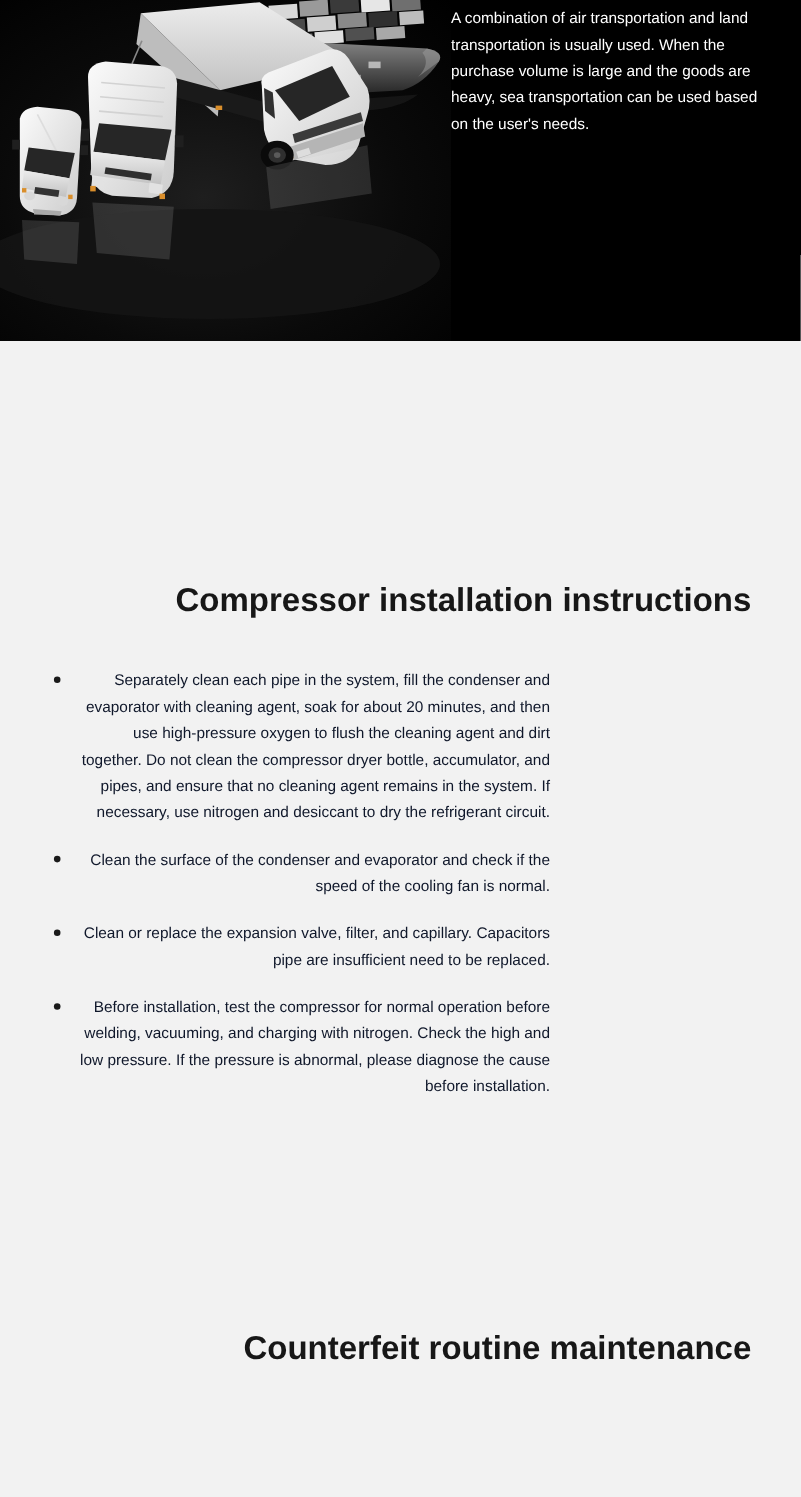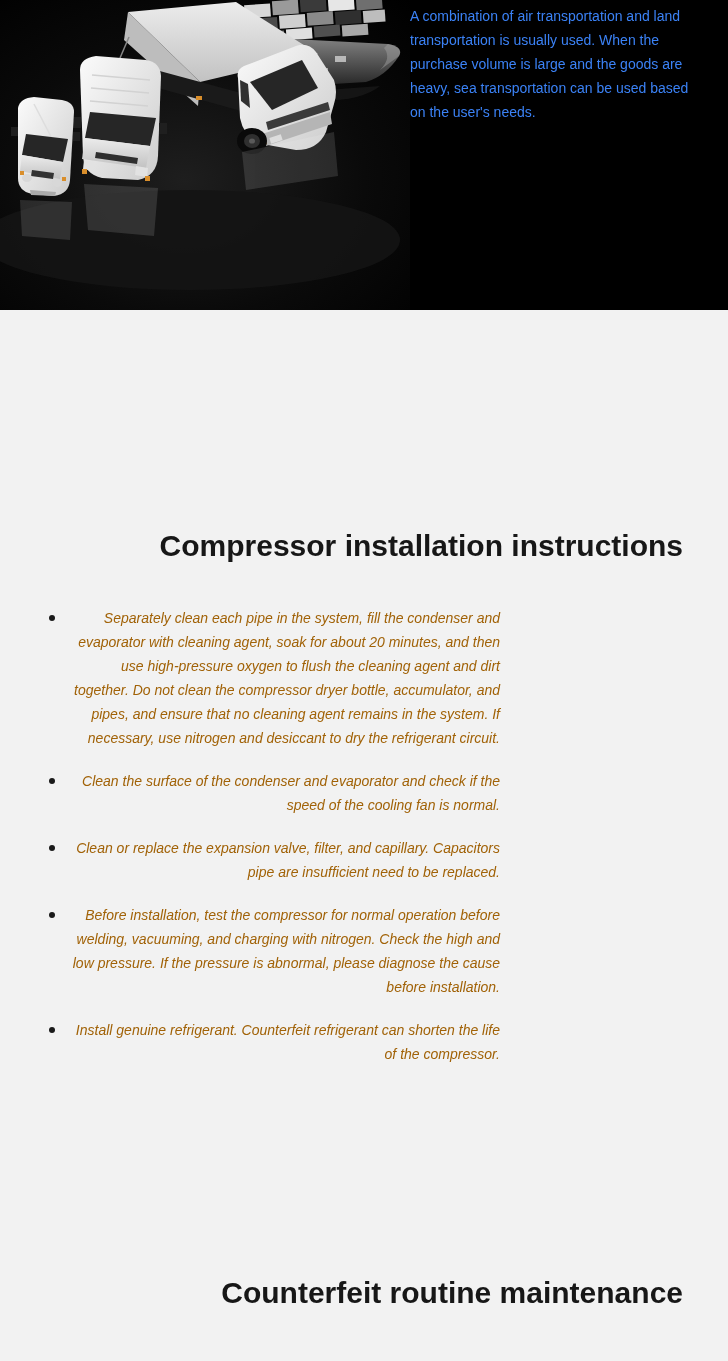--- a/index.html
+++ b/index.html
@@ -25,21 +25,21 @@
     position: absolute;
     left: 0; top: 0;
     width: 410px; height: 310px;
     display: block;
   }
   .hero-caption {
     position: absolute;
     left: 410px;
     top: 4px;
     width: 292px;
-    color: #3b82f6;
+    color: #ffffff;
     font-size: 14px;
     line-height: 24px;
   }
 
   
   .content {
     background: #f2f2f2;
     padding: 0 45px;
     height: 1051px;
     text-align: right;
@@ -55,23 +55,22 @@
   .bullet-list {
     list-style: none;
     margin-top: 43px;
     width: 455px;
   }
   .bullet-list li {
     position: relative;
     padding-left: 21px;
     font-size: 14px;
     line-height: 24px;
-    color: #a16207;
+    color: #0f172a;
     margin-bottom: 19px;
-    font-style: italic;
   }
   .bullet-list li:last-child { margin-bottom: 0; }
   .bullet-list li::before {
     content: "";
     position: absolute;
     left: 4px;
     top: 9px;
     width: 6px;
     height: 6px;
     border-radius: 50%;
@@ -195,19 +194,18 @@
 
   <div class="content">
 
     <h1 class="section-title title-installation">Compressor installation instructions</h1>
 
     <ul class="bullet-list">
       <li>Separately clean each pipe in the system, fill the condenser and evaporator with cleaning agent, soak for about 20 minutes, and then use high-pressure oxygen to flush the cleaning agent and dirt together. Do not clean the compressor dryer bottle, accumulator, and pipes, and ensure that no cleaning agent remains in the system. If necessary, use nitrogen and desiccant to dry the refrigerant circuit.</li>
       <li>Clean the surface of the condenser and evaporator and check if the speed of the cooling fan is normal.</li>
       <li>Clean or replace the expansion valve, filter, and capillary. Capacitors pipe are insufficient need to be replaced.</li>
       <li>Before installation, test the compressor for normal operation before welding, vacuuming, and charging with nitrogen. Check the high and low pressure. If the pressure is abnormal, please diagnose the cause before installation.</li>
-      <li>Install genuine refrigerant. Counterfeit refrigerant can shorten the life of the compressor.</li>
     </ul>
 
     <h2 class="section-title title-maintenance">Counterfeit routine maintenance</h2>
 
   </div>
 </div>
 
 </body></html>

